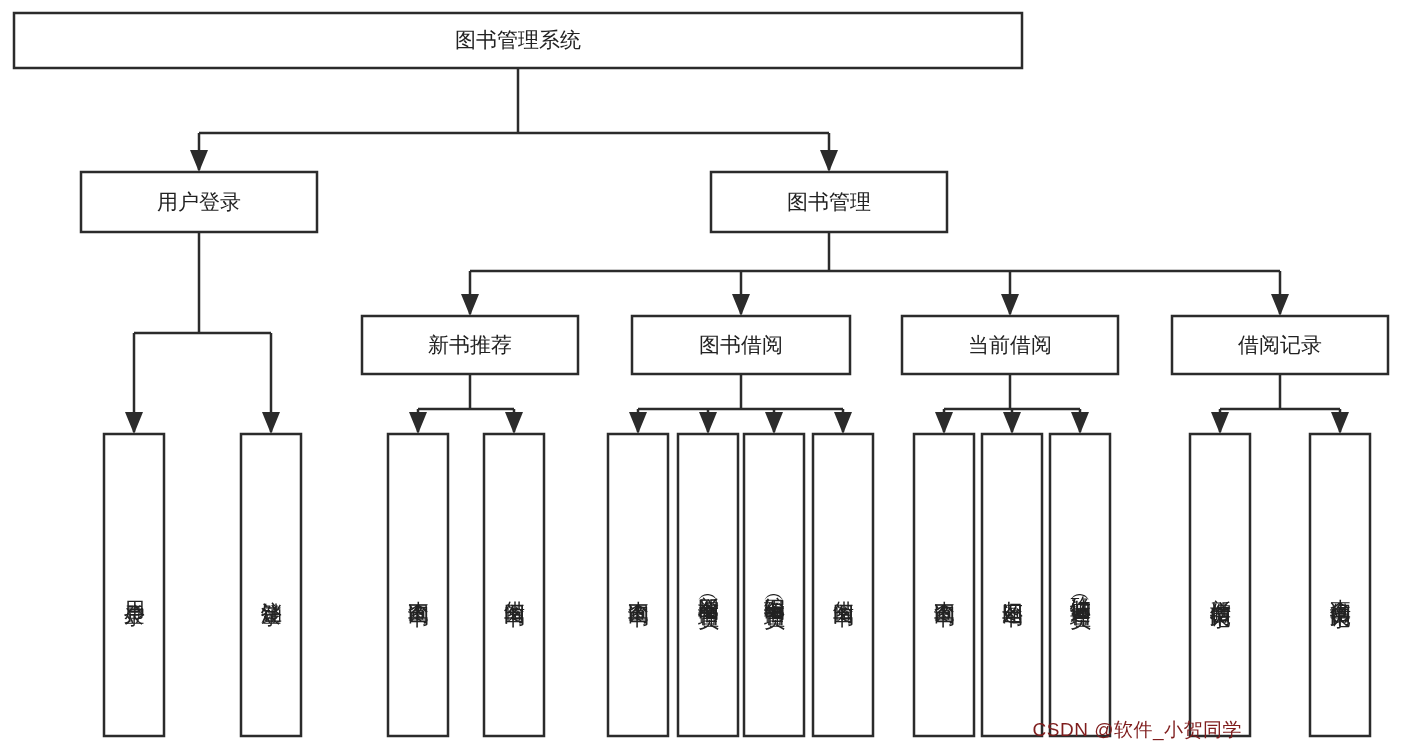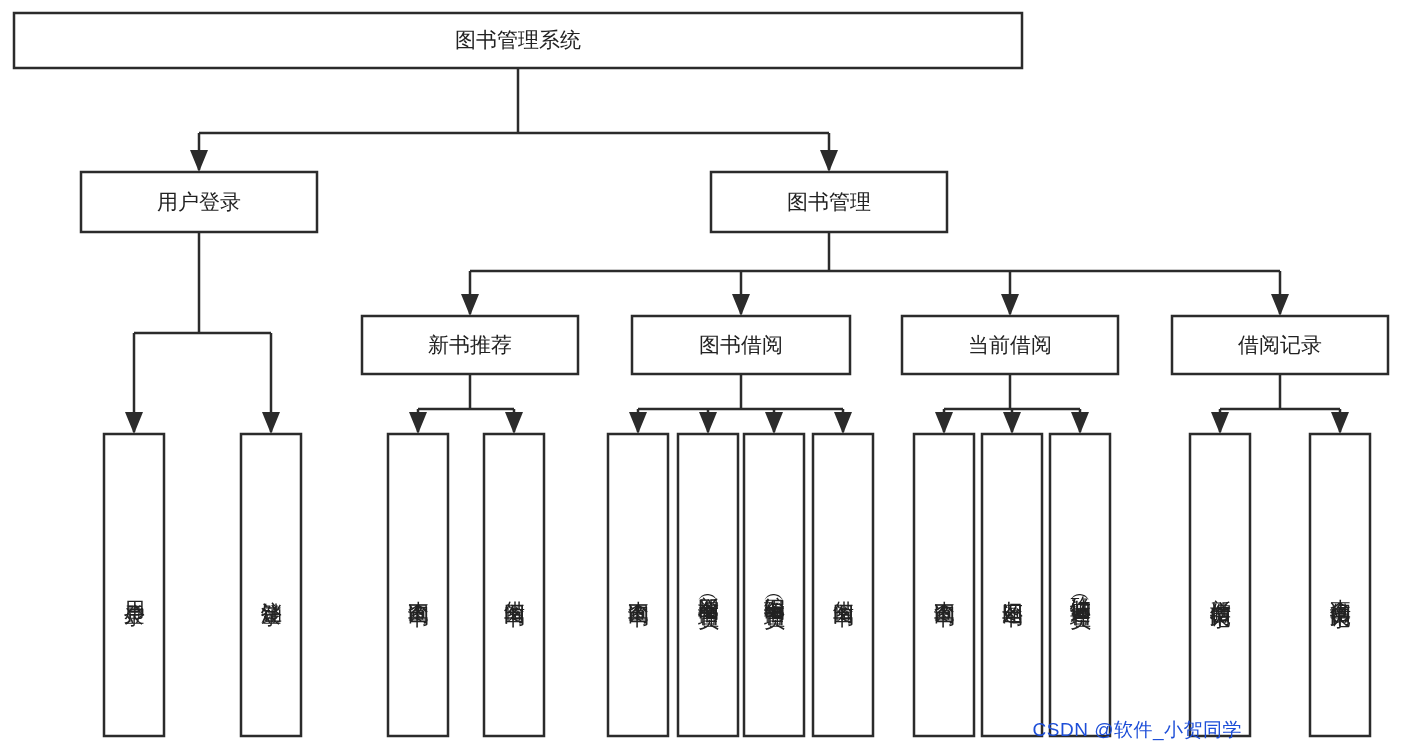--- a/index.html
+++ b/index.html
@@ -63,21 +63,21 @@
     align-items: flex-start;
     justify-content: center;
     pointer-events: none;
   }
   .watermark {
     position: absolute;
     right: 8px;
     bottom: 4px;
     font-family: "Liberation Sans", "DejaVu Sans", sans-serif;
     font-size: 19px;
-    color: #1d4ed8;
+    color: #7f1d1d;
     letter-spacing: 0.5px;
     white-space: nowrap;
     text-align: right;
   }
 </style>
 </head>
 <body>
 
 <div id="diagram-root">
 

